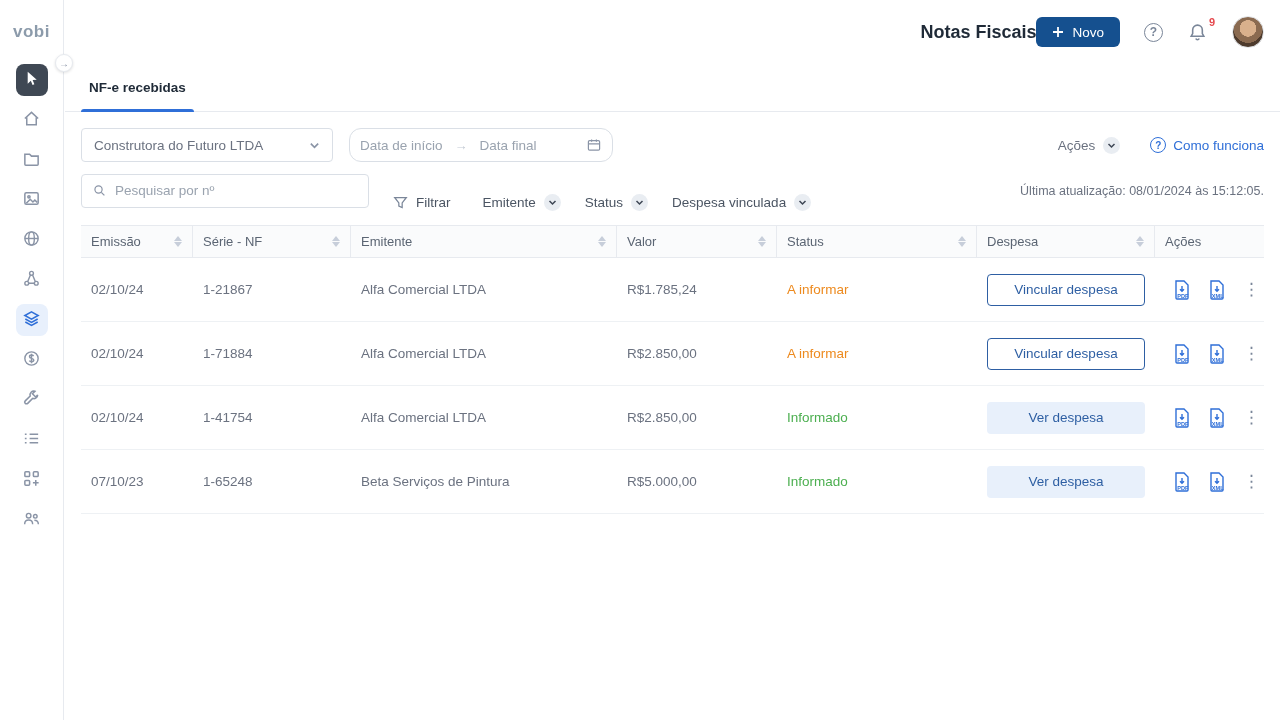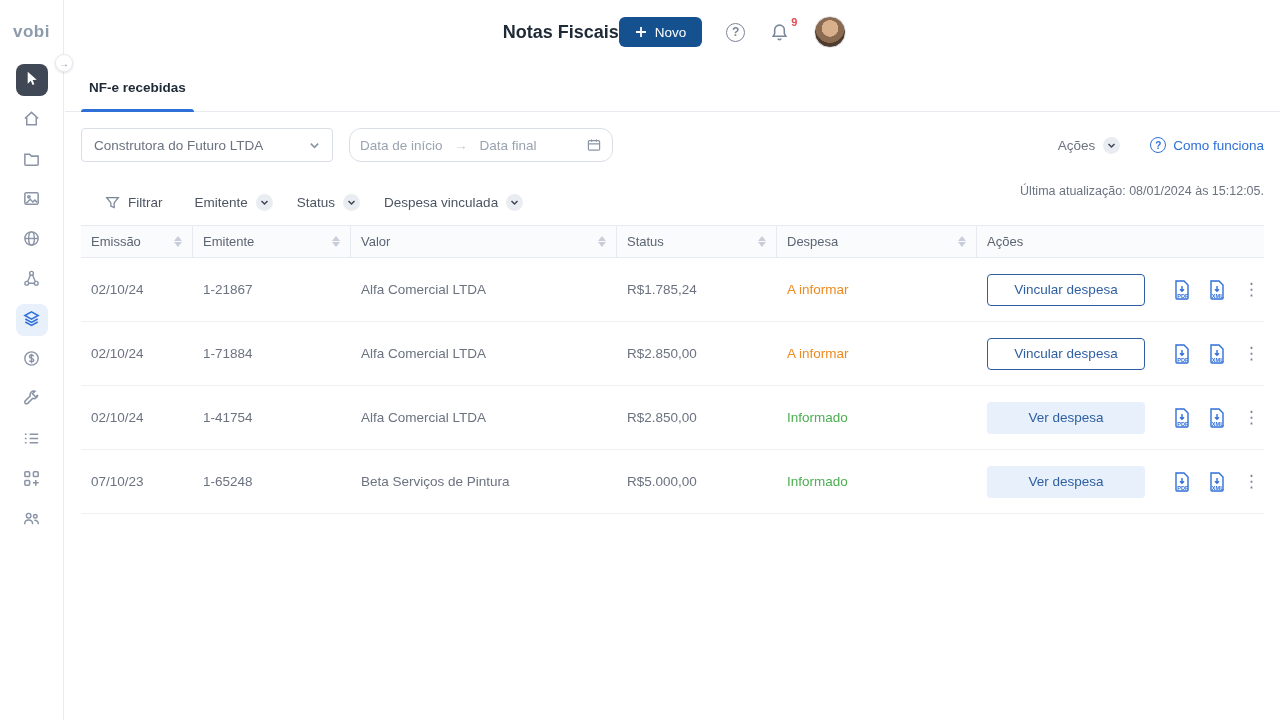--- a/index.html
+++ b/index.html
@@ -38,21 +38,21 @@
   .side-item.dark{background:#3F4854;color:#fff;}
   .side-item.active{background:#E8F0FC;color:var(--blue-link);}
   .expand-toggle{
     position:absolute;left:55px;top:54px;width:18px;height:18px;border-radius:50%;
     background:#fff;border:1px solid var(--border);box-shadow:0 1px 3px rgba(0,0,0,.12);
     display:flex;align-items:center;justify-content:center;font-size:10px;color:var(--icon-gray);
     z-index:6;cursor:pointer;
   }
   
   .main{position:absolute;left:65px;top:0;width:1215px;height:720px;background:#fff;}
-  .topbar{height:64px;display:flex;align-items:center;justify-content:center;
+  .topbar{height:64px;display:flex;align-items:center;justify-content:flex-end;
     padding:0 16px 0 20px;}
   .page-title{font-size:18px;font-weight:bold;color:var(--txt-dark);}
   .topbar-right{display:flex;align-items:center;gap:24px;}
   .btn-new{display:flex;align-items:center;gap:8px;background:var(--navy);color:#fff;
     border:none;border-radius:6px;height:30px;padding:0 16px;font-size:13.5px;cursor:pointer;
     font-family:inherit;}
   .help-circle{width:19px;height:19px;border-radius:50%;border:1.7px solid #7A8699;
     color:#7A8699;font-size:12px;font-weight:bold;display:flex;align-items:center;
     justify-content:center;cursor:pointer;}
   .bell-wrap{position:relative;cursor:pointer;display:flex;}
@@ -293,20 +293,27 @@
               <path d="M2 4 L6 8 L10 4"></path>
             </svg>
         </span>
       </div>
       <div class="como">
         <span class="q">?</span>
         <span>Como funciona</span>
       </div>
     </div>
     <div class="frow">
+      <div class="search-box">
+        <svg viewBox="0 0 20 20" fill="none" stroke="currentColor" stroke-width="1.6">
+            <circle cx="8.7" cy="8.7" r="4.8"></circle>
+            <path d="M12.4 12.4 L16.5 16.5"></path>
+          </svg>
+        <input type="text" placeholder="Pesquisar por nº" style="">
+      </div>
       <div class="flink" style="margin-left:24px;">
         <svg class="funnel" viewBox="0 0 18 18" fill="none" stroke="currentColor" stroke-width="1.5">
             <path d="M2 3 h14 L11 9.5 V15 l-4-1.8 V9.5 Z"></path>
           </svg>
         <span>Filtrar</span>
       </div>
       <div class="flink" style="margin-left:32px;">
         <span>Emitente</span>
         <span class="chev-circle">
           <svg viewBox="0 0 12 12" fill="none" stroke="currentColor" stroke-width="2">
@@ -332,20 +339,31 @@
       </div>
       <div class="spacer"></div>
       <span class="last-update">Última atualização: 08/01/2024 às 15:12:05.</span>
     </div>
   </div>
 
   <div class="table">
     <div class="trow thead">
       <div class="th">
         <span>Emissão</span>
+        <span class="sort">
+            <svg viewBox="0 0 8 5" fill="currentColor">
+              <path d="M4 0 L8 5 H0 Z"></path>
+            </svg>
+            <svg viewBox="0 0 8 5" fill="currentColor">
+              <path d="M4 5 L0 0 H8 Z"></path>
+            </svg>
+          </span>
+      </div>
+      <div class="th">
+        <span>Série - NF</span>
         <span class="sort">
             <svg viewBox="0 0 8 5" fill="currentColor">
               <path d="M4 0 L8 5 H0 Z"></path>
             </svg>
             <svg viewBox="0 0 8 5" fill="currentColor">
               <path d="M4 5 L0 0 H8 Z"></path>
             </svg>
           </span>
       </div>
       <div class="th">

